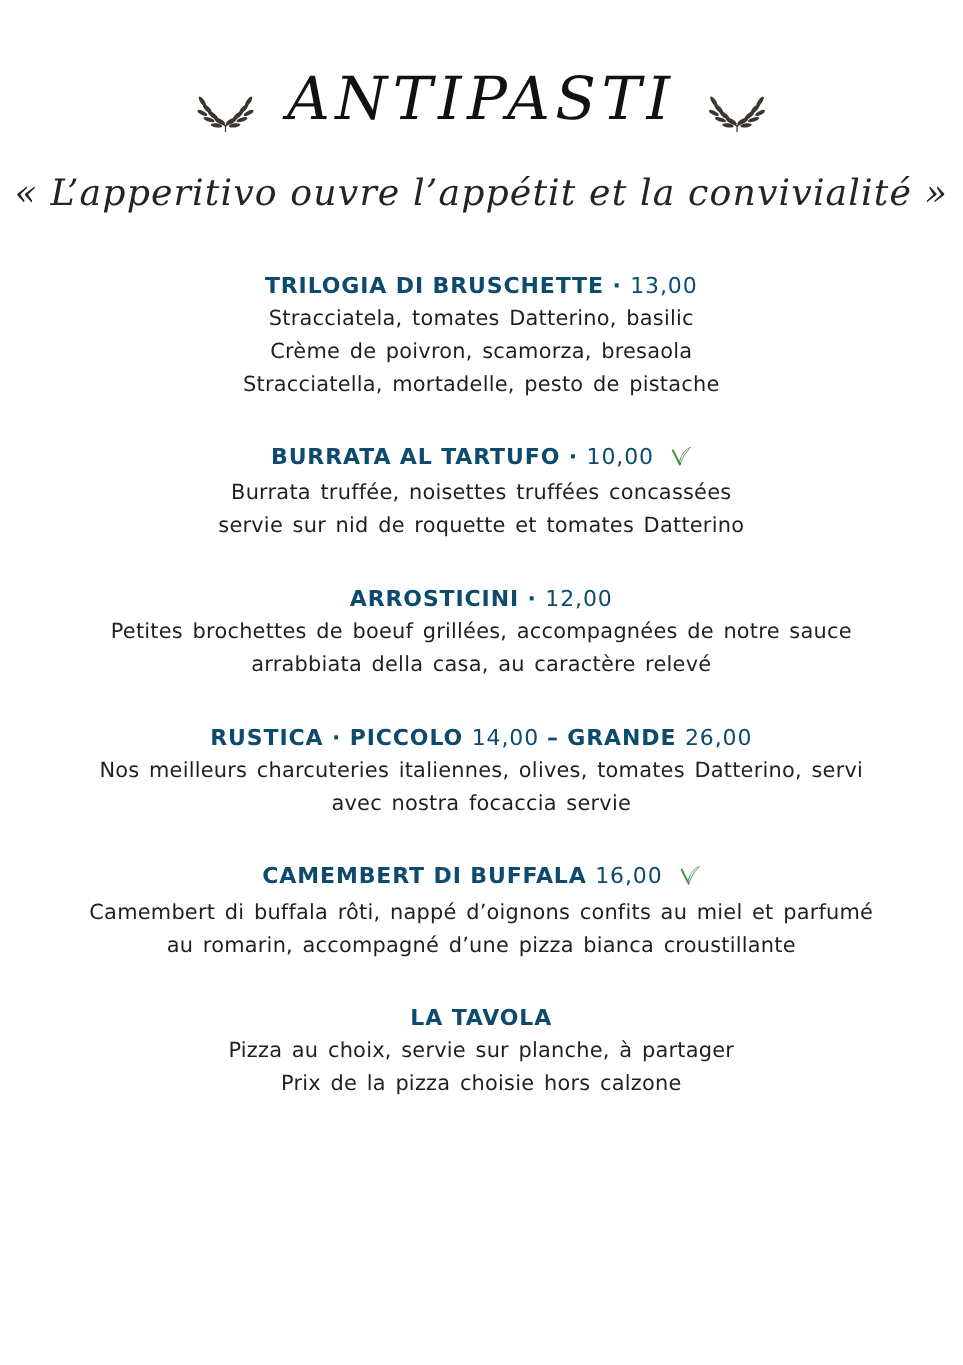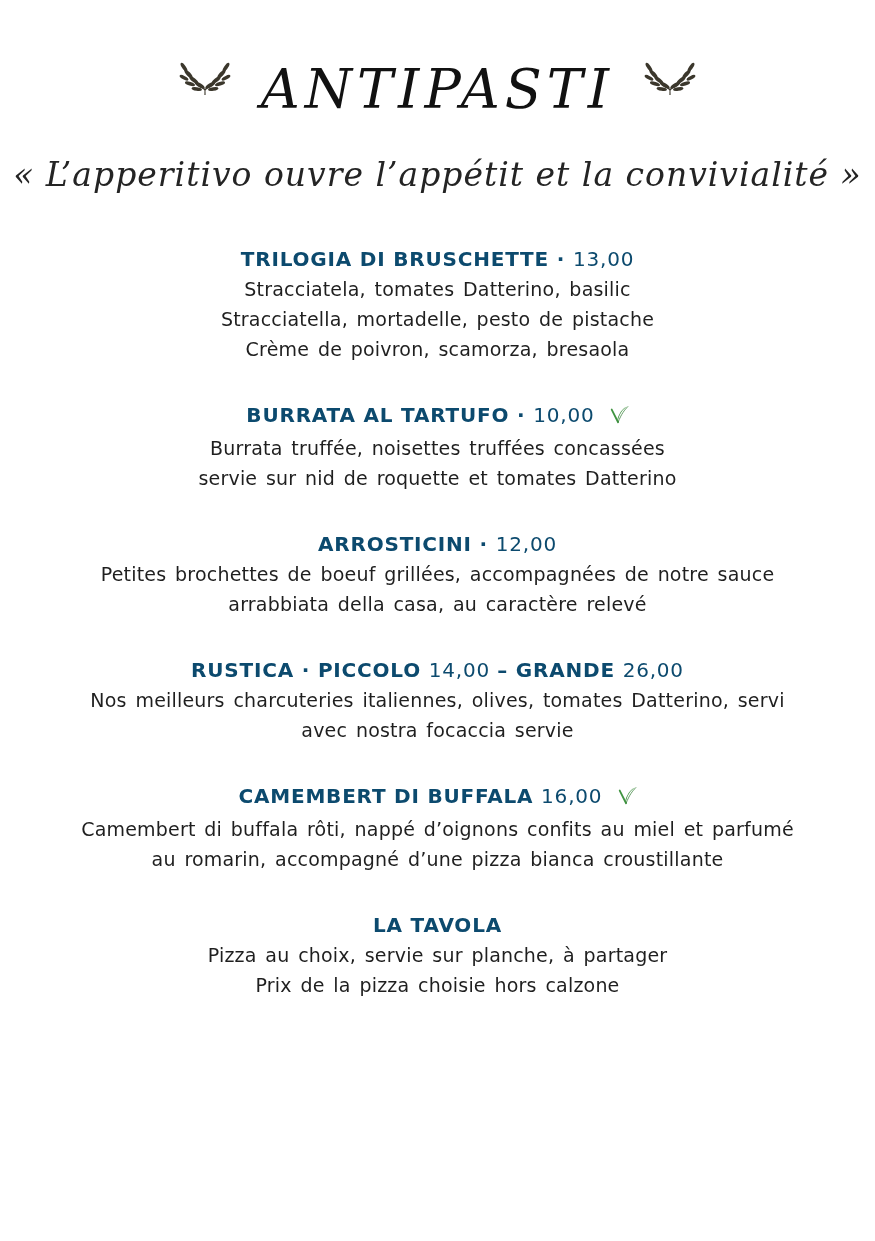--- a/index.html
+++ b/index.html
@@ -14,21 +14,21 @@
     background: #ffffff;
     overflow: hidden;
     font-family: "DejaVu Sans", sans-serif;
     color: #1c1c1c;
   }
 
   
   .title-row {
     margin-top: 58px;
     display: flex;
-    align-items: flex-start;
+    align-items: flex-end;
     justify-content: center;
     gap: 26px;
   }
   .page-title {
     margin: 0;
     font-family: "DejaVu Serif", serif;
     font-style: italic;
     font-weight: 400;
     font-size: 54px;
     letter-spacing: 5px;
@@ -144,22 +144,22 @@
     </span>
   </header>
 
   <p class="quote">« L’apperitivo ouvre l’appétit et la convivialité »</p>
 
   <main class="items">
   <section class="menu-item">
     <h2 class="item-heading"><span class="run bold">TRILOGIA DI BRUSCHETTE · </span><span class="run">13,00</span></h2>
     <div class="item-desc">
           <div class="desc-line">Stracciatela, tomates Datterino, basilic</div>
+          <div class="desc-line">Crème de poivron, scamorza, bresaola</div>
           <div class="desc-line">Stracciatella, mortadelle, pesto de pistache</div>
-          <div class="desc-line">Crème de poivron, scamorza, bresaola</div>
         </div>
   </section>
 
   <section class="menu-item">
     <h2 class="item-heading"><span class="run bold">BURRATA AL TARTUFO · </span><span class="run">10,00</span>
   <span class="veg-icon">
     <svg width="20" height="20" viewBox="0 0 22 22" aria-hidden="true">
       <path d="M3,5 L10,19" stroke="#3f9440" stroke-width="2" fill="none" stroke-linecap="round"></path>
       <path d="M9.5,19 C11,11 14,5 21,1.5 C15.5,3 12,8 9.5,14.5 Z" fill="#3f9440"></path>
       <path d="M21,1.5 C17,5.5 13.5,10 10,19" stroke="#2f7a30" stroke-width="0.8" fill="none"></path>

